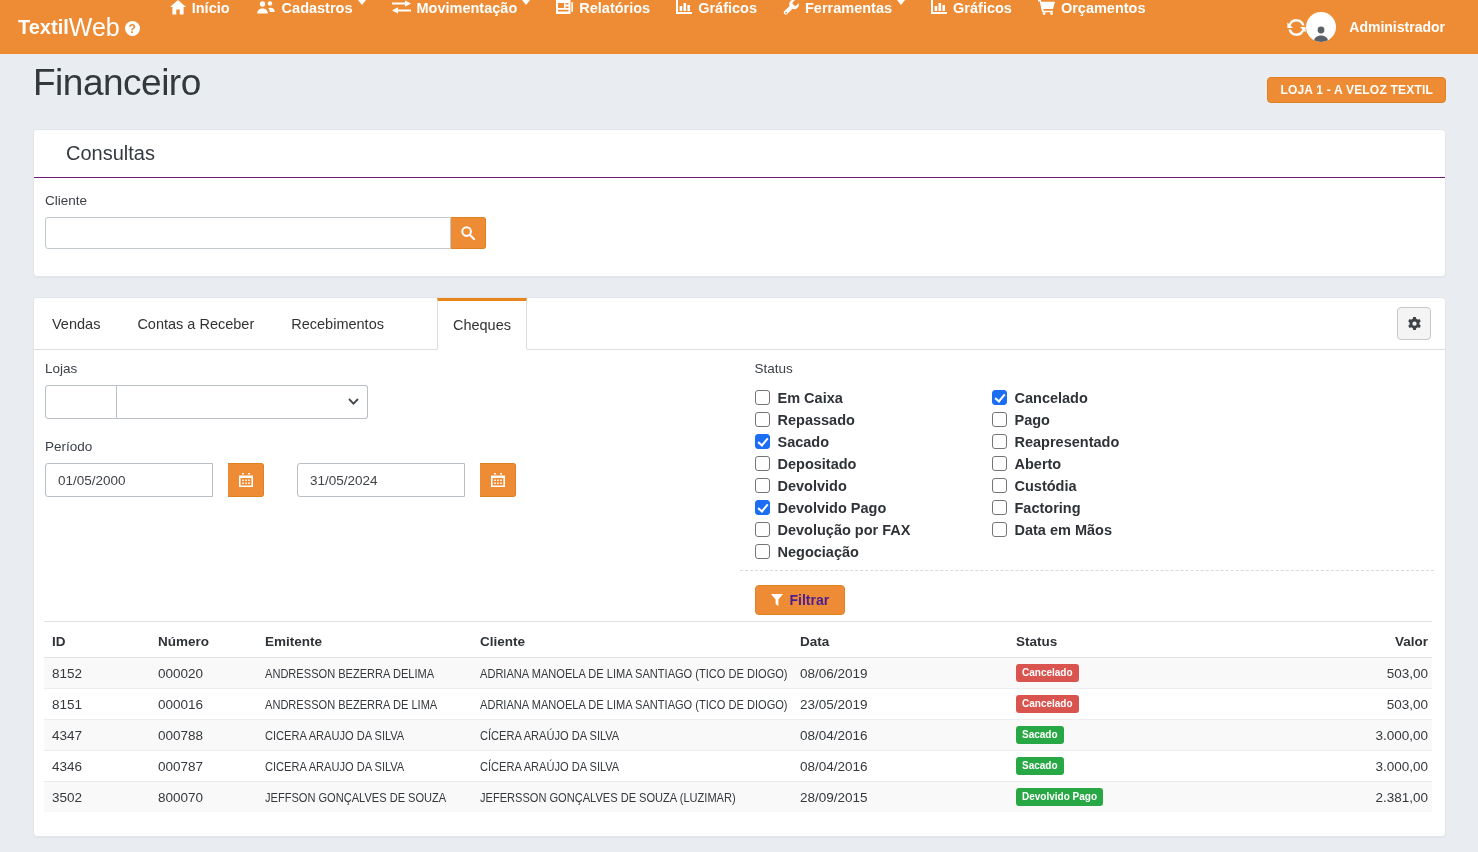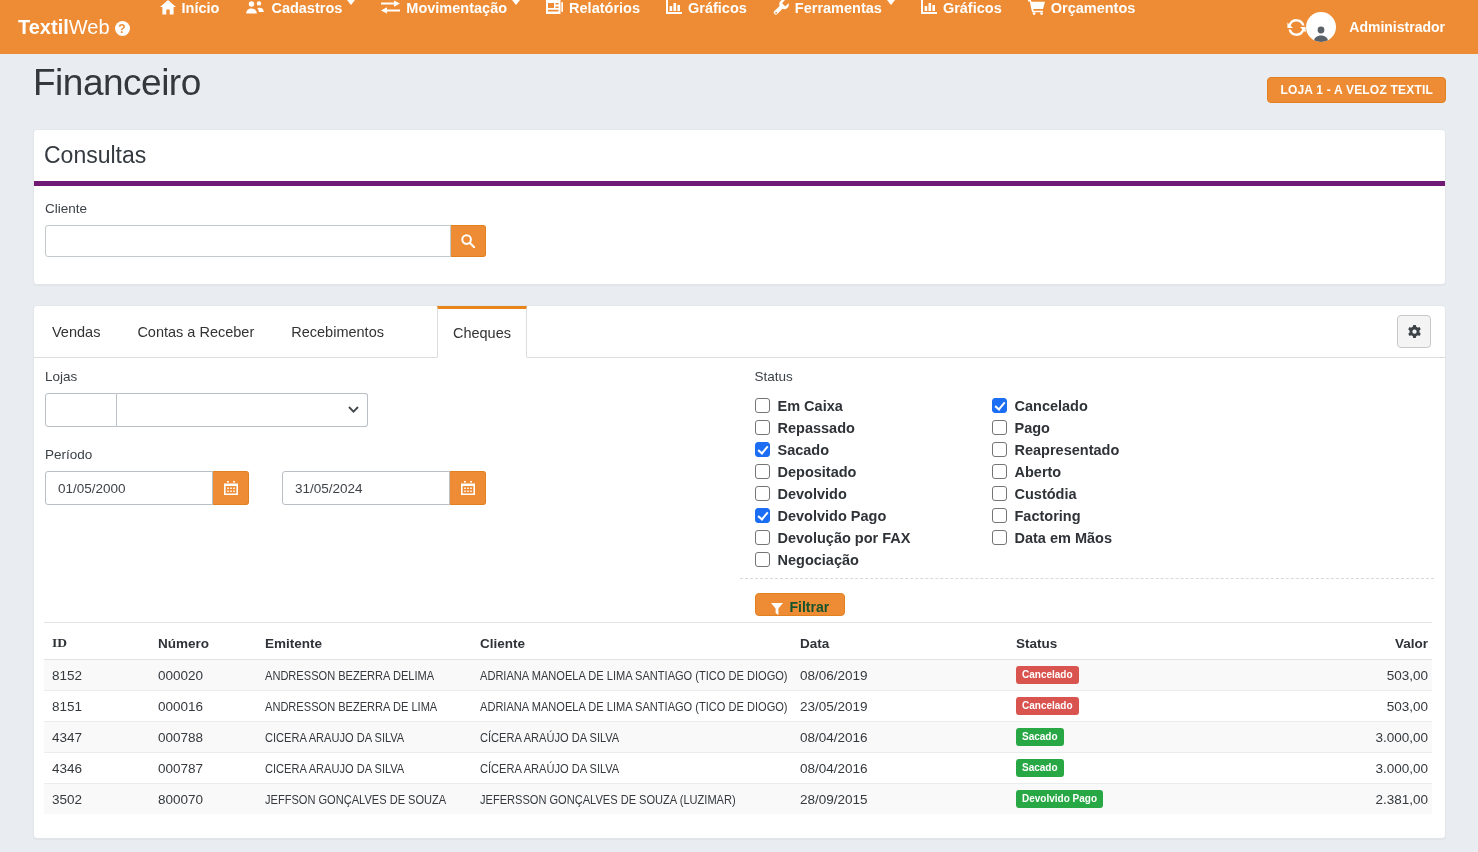--- a/index.html
+++ b/index.html
@@ -14,21 +14,21 @@
   }
   
   .navbar {
     height:54px; background:#ed8c35;
     display:flex; align-items:center;
     padding:0 33px 0 18px;
     color:#fff;
   }
   .brand { display:flex; align-items:center; margin-right:17px; white-space:nowrap; }
   .brand .b1 { font-size:20px; font-weight:bold; }
-  .brand .b2 { font-size:20px; font-weight:400; }
+  .brand .b2 { font-size:25px; font-weight:400; }
   .brand .qmark {
     width:15px; height:15px; border-radius:50%;
     background:#fff; color:#ed8c35;
     font-size:12px; font-weight:bold;
     display:inline-flex; align-items:center; justify-content:center;
     margin-left:5px; margin-top:3px;
   }
   .nav-items { display:flex; align-items:center; height:100%; }
   .nav-item {
     display:flex; align-items:flex-start; gap:6px;
@@ -63,22 +63,22 @@
     margin-bottom:1px;
   }
 
   .panel {
     background:#fff; border-radius:4px;
     border:1px solid #e3e6e8;
     box-shadow:0 1px 1px rgba(0,0,0,.04);
   }
   .panel-consultas { margin-bottom:20px; }
   .panel-heading {
-    padding:12px 10px; font-size:23px; color:#343a40;
-    border-bottom:5px solid #701a75;
+    padding:12px 32px; font-size:20px; color:#343a40;
+    border-bottom:1px solid #701a75;
   }
   .panel-body { padding:15px 11px 27px 11px; }
   .form-label { font-size:13.5px; color:#3c4147; margin-bottom:9px; }
   .filter-right > .form-label { margin-bottom:14px; }
   .input-group { display:flex; }
   .text-input {
     height:32px; border:1px solid #c3c8cc; background:#fff;
     border-radius:3px 0 0 3px; padding:0 12px;
     font-size:13.5px; color:#444; font-family:"Liberation Sans", sans-serif;
     outline:none; width:406px;
@@ -119,21 +119,21 @@
   .loja-select-wrap { position:relative; width:251px; }
   .loja-select {
     width:100%; height:34px; border:1px solid #b9bfc4; border-left:none;
     border-radius:0 3px 3px 0; background:#fff; appearance:none; -webkit-appearance:none;
     padding:0 26px 0 10px; font-size:13.5px; outline:none;
     font-family:"Liberation Sans", sans-serif;
   }
   .select-chev { position:absolute; right:9px; top:13px; pointer-events:none; }
 
   .period-row { display:flex; gap:33px; }
-  .date-group { display:flex; }
+  .date-group { display:flex;gap:15px; }
   .date-input {
     width:168px; height:34px; border:1px solid #b9bfc4; border-radius:3px 0 0 3px;
     padding:0 12px; font-size:13.5px; color:#3f4348; outline:none; background:#fff;
     font-family:"Liberation Sans", sans-serif;
   }
   .date-addon {
     width:36px; height:34px; background:#ed8c35; border:1px solid #e0801f; border-left:none;
     border-radius:0 3px 3px 0; cursor:pointer;
     display:flex; align-items:center; justify-content:center; padding:0;
   }
@@ -150,23 +150,23 @@
     content:""; position:absolute; left:4.2px; top:1.2px;
     width:4px; height:8px;
     border:solid #fff; border-width:0 2px 2px 0;
     transform:rotate(40deg);
   }
   .cb-label { font-size:14.5px; color:#2f3338; cursor:pointer; }
 
   .dashed-sep { border:none; border-top:1px dashed #d9d9d9; margin:4px 0 0 -15px; }
   .filter-btn {
     margin-top:14px;
-    background:#ed8c35; border:1px solid #e0801f; color:#14532d;
+    background:#ed8c35; border:1px solid #e0801f; color:#4c1d95;
     font-size:14px; font-weight:bold; border-radius:4px; cursor:pointer;
-    padding:0 15px; height:23px; display:flex; align-items:flex-end; gap:7px;
+    padding:0 15px; height:30px; display:flex; align-items:center; gap:7px;
     font-family:"Liberation Sans", sans-serif;
   }
 
   
   .cheques-table { width:calc(100% - 23px); margin:6px 13px 0 10px; border-collapse:collapse; table-layout:fixed; }
   .cheques-table thead th {
     text-align:left; font-size:13.5px; font-weight:bold; color:#2f3338;
     padding:12px 8px 8px; border-top:1px solid #e2e2e2; border-bottom:1px solid #e2e2e2;
   }
   .cheques-table tbody td {
@@ -177,21 +177,21 @@
   .cheques-table tbody tr:nth-child(odd) { background:#f9f9f9; }
   .col-right { text-align:right !important; }
   .badge {
     display:inline-block; padding:4px 6px 4px; border-radius:3px;
     color:#fff; font-size:10px; font-weight:bold; line-height:1;
   }
   .badge[data-variant="danger"] { background:#d9534f; }
   .badge[data-variant="success"] { background:#28a745; }
 
   .fit { display:inline-block; transform:scaleX(0.82); transform-origin:left center; }
-  th.w-id { width:106px;font-family:Liberation Serif, serif; } th.w-num { width:107px; } th.w-emit { width:215px; }
+  th.w-id { width:106px; } th.w-num { width:107px; } th.w-emit { width:215px; }
   th.w-cli { width:320px; } th.w-data { width:216px; } th.w-status { width:276px; }
   .col-right { padding-right:4px !important; }
 </style>
 </head>
 <body>
 
 <header class="navbar">
   <div class="brand">
     <span class="b1">Textil</span>
       <span class="b2">Web</span>

